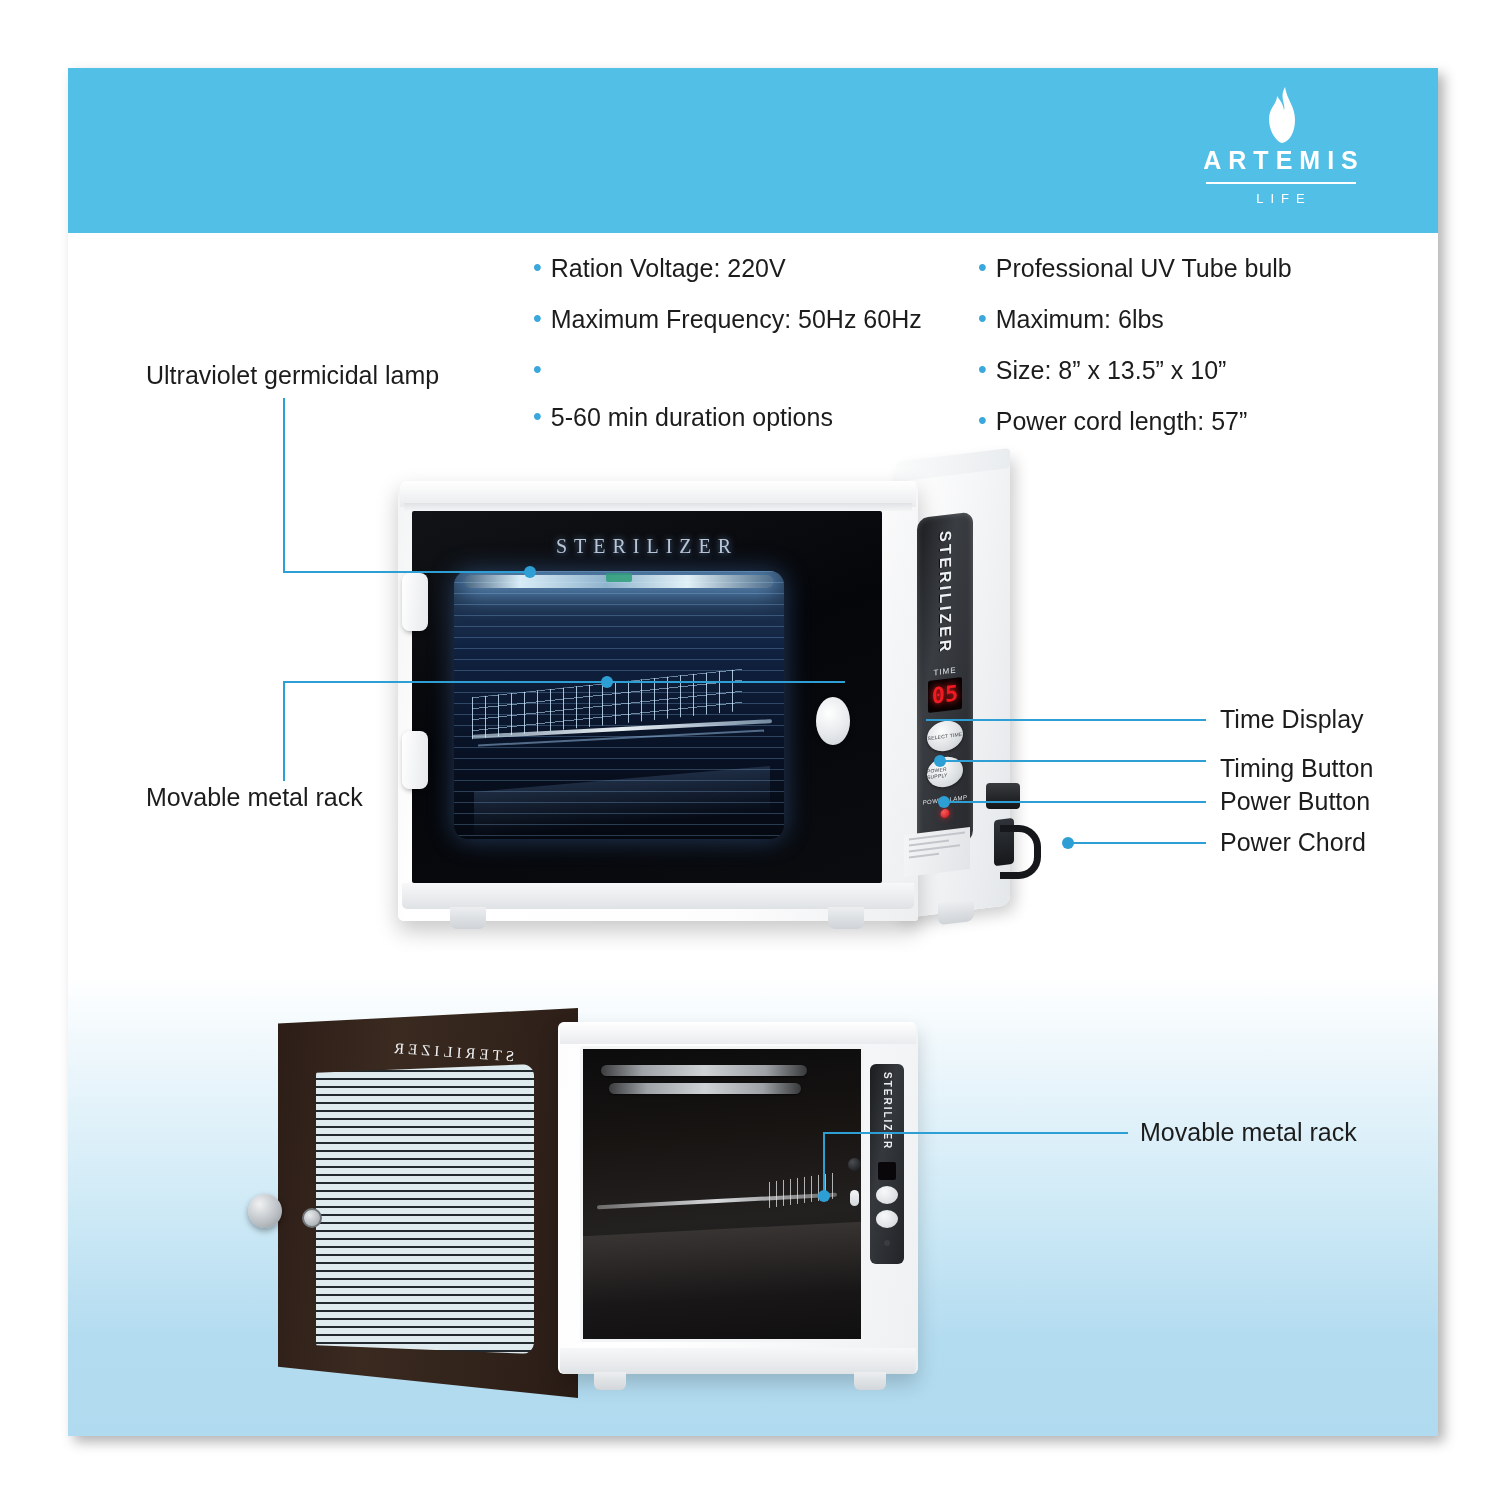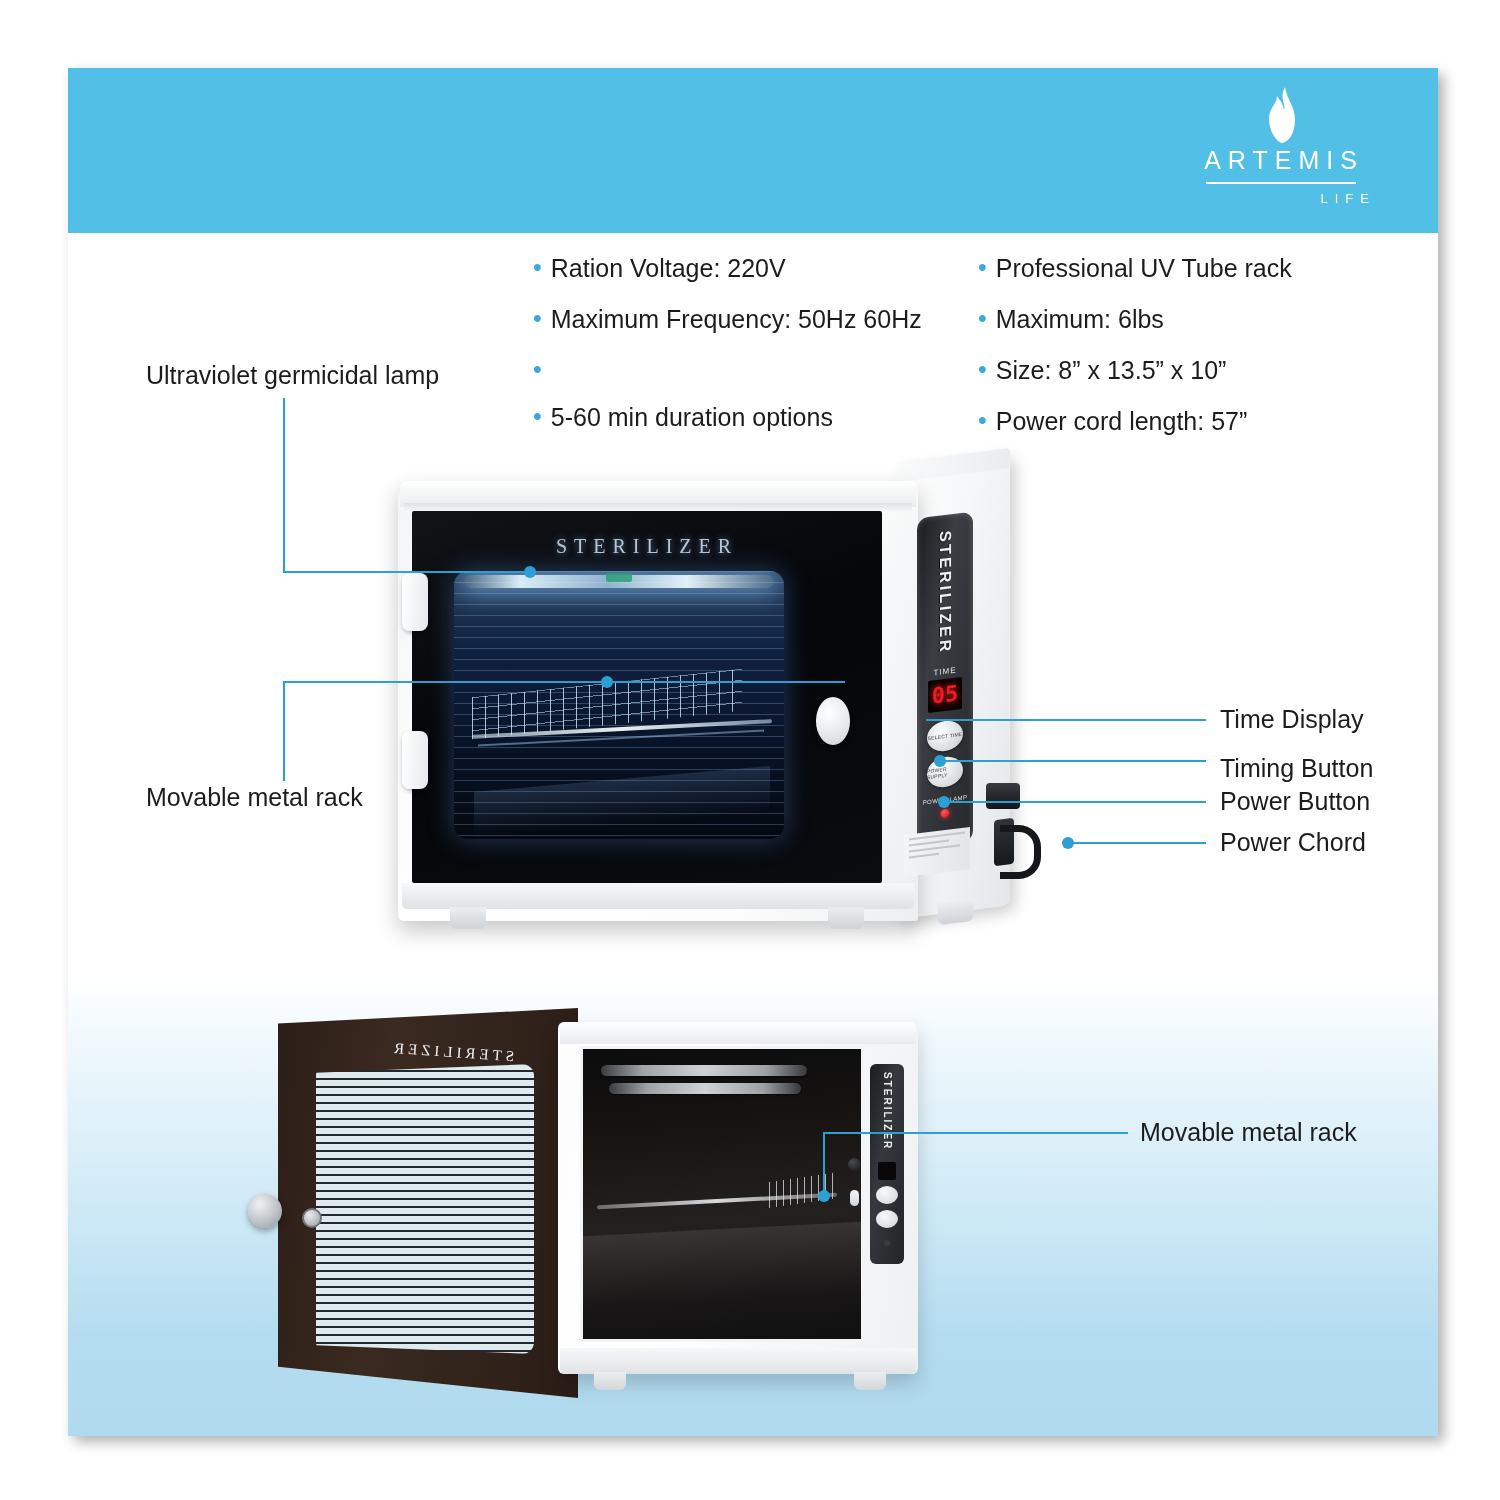--- a/index.html
+++ b/index.html
@@ -30,27 +30,27 @@
     color:#ffffff;
     font-size:47px;font-weight:bold;letter-spacing:6px;
     line-height:1;
     white-space:nowrap;
   }
   
   .logo{position:absolute;right:62px;top:18px;width:190px;text-align:center;}
   .logo-flame{display:block;margin:0 auto 4px;width:44px;height:58px;}
   .logo-name{
     color:#ffffff;font-size:25px;letter-spacing:7px;line-height:1;
-    font-weight:400;padding-left:6px;
+    font-weight:700;padding-left:6px;
   }
   .logo-rule{
     width:150px;height:1.5px;background:#ffffff;margin:9px auto 8px;
   }
   .logo-sub{
-    color:#ffffff;font-size:13px;letter-spacing:7px;line-height:1;padding-left:6px;text-align:right;
+    color:#ffffff;font-size:13px;letter-spacing:7px;line-height:1;padding-left:6px;
   }
 
   
   .spec-col{position:absolute;}
   .spec-col.left{left:465px;top:186px;}
   .spec-col.right{left:910px;top:186px;}
   .spec-item{
     display:flex;align-items:flex-start;
     font-size:25px;color:#1c1c1c;
     margin-bottom:22px;white-space:nowrap;
@@ -439,21 +439,21 @@
       </div>
       <div class="spec-item">
         <span class="spec-dot">•</span>
         <span>5-60 min duration options</span>
       </div>
     </div>
 
     <div class="spec-col right">
       <div class="spec-item">
         <span class="spec-dot">•</span>
-        <span>Professional UV Tube rack</span>
+        <span>Professional UV Tube bulb</span>
       </div>
       <div class="spec-item">
         <span class="spec-dot">•</span>
         <span>Maximum: 6lbs</span>
       </div>
       <div class="spec-item">
         <span class="spec-dot">•</span>
         <span>Size: 8” x 13.5” x 10”</span>
       </div>
       <div class="spec-item">

